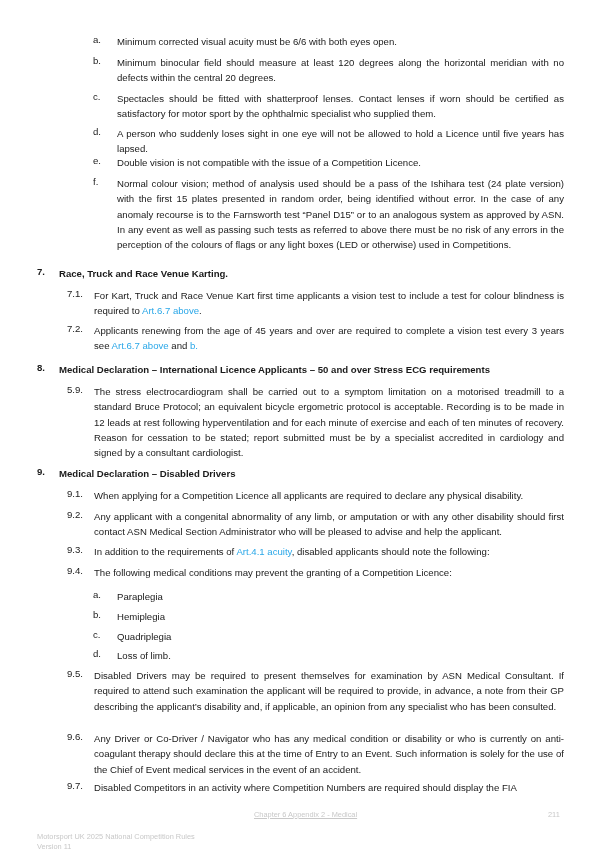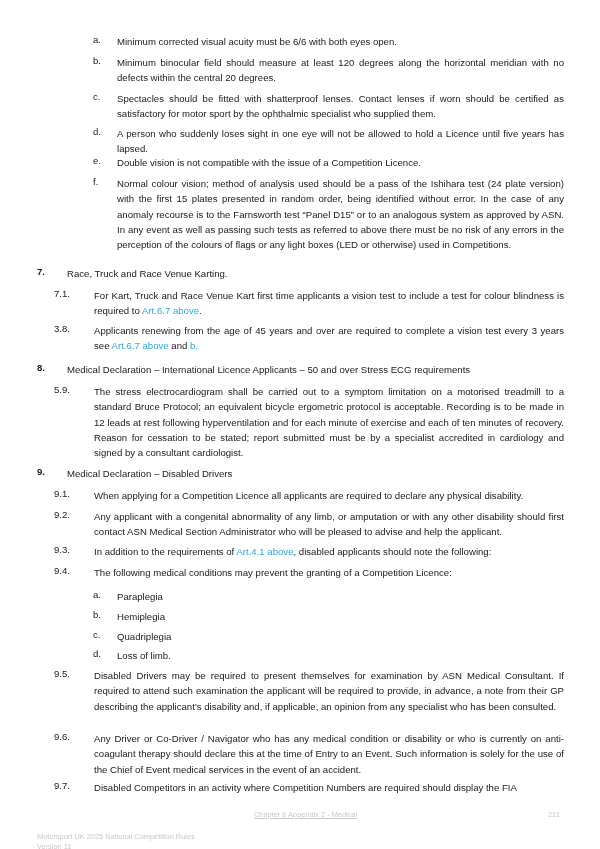--- a/index.html
+++ b/index.html
@@ -4,24 +4,24 @@
 <style>
   html, body { margin: 0; padding: 0; background: #ffffff; }
   body { width: 600px; height: 849px; position: relative; overflow: hidden;
          font-family: "Liberation Sans", sans-serif; color: #1a1a1a; font-size: 9.6px; }
   .page { position: absolute; left: 0; top: 0; width: 600px; height: 849px; }
   .row { position: absolute; display: flex; }
   .num { flex: none; }
   .txt { flex: 1; text-align: justify; line-height: 15.3px; }
   .sub .num { position: absolute; left: 93px; }
   .sub .txt { position: absolute; left: 117px; width: 447px; }
-  .clause .num { position: absolute; left: 54px; }
+  .clause .num { position: absolute; left: 67px; }
   .clause .txt { position: absolute; left: 94px; width: 470px; }
   .section .num { position: absolute; left: 37px; font-weight: bold; }
-  .section .txt { position: absolute; left: 67px; width: 505px; font-weight: normal; }
+  .section .txt { position: absolute; left: 59px; width: 505px; font-weight: bold; }
   .row { left: 0; width: 600px; }
   b { font-weight: normal; }
   .link { color: #2aa7e8; font-weight: normal; }
   .footer { position: absolute; color: #c8c8c8; font-size: 7.4px; line-height: 10px; }
 </style>
 </head>
 <body>
 
 <div class="page">
 
@@ -52,21 +52,21 @@
 
   <div class="row section" style="top:266px;">
     <span class="num">7.</span>
     <span class="txt">Race, Truck and Race Venue Karting.</span>
   </div>
   <div class="row clause" style="top:288px;">
     <span class="num">7.1.</span>
     <span class="txt">For <b>Kart</b>, <b>Truck</b> and <b>Race Venue Kart</b> first time applicants a vision test to include a test for colour blindness is required to <span class="link" style="color: rgb(42, 167, 232);">Art.6.7 above</span>.</span>
   </div>
   <div class="row clause" style="top:323px;">
-    <span class="num">3.8.</span>
+    <span class="num">7.2.</span>
     <span class="txt">Applicants renewing from the age of 45 years and over are required to complete a vision test every 3 years see <span class="link" style="color: rgb(42, 167, 232);">Art.6.7 above</span> and <span class="link" style="color: rgb(42, 167, 232);">b.</span></span>
   </div>
 
   <div class="row section" style="top:362px;">
     <span class="num">8.</span>
     <span class="txt">Medical Declaration – International Licence Applicants – 50 and over Stress ECG requirements</span>
   </div>
   <div class="row clause" style="top:384px;">
     <span class="num">5.9.</span>
     <span class="txt">The stress electrocardiogram shall be carried out to a symptom limitation on a motorised treadmill to a standard Bruce Protocol; an equivalent bicycle ergometric protocol is acceptable. Recording is to be made in 12 leads at rest following hyperventilation and for each minute of exercise and each of ten minutes of recovery. Reason for cessation to be stated; report submitted must be by a specialist accredited in cardiology and signed by a consultant cardiologist.</span>
@@ -79,21 +79,21 @@
   <div class="row clause" style="top:488px;">
     <span class="num">9.1.</span>
     <span class="txt">When applying for a <b>Competition Licence</b> all applicants are required to declare any physical disability.</span>
   </div>
   <div class="row clause" style="top:509px;">
     <span class="num">9.2.</span>
     <span class="txt">Any applicant with a congenital abnormality of any limb, or amputation or with any other disability should first contact <b>ASN Medical Section Administrator</b> who will be pleased to advise and help the applicant.</span>
   </div>
   <div class="row clause" style="top:544px;">
     <span class="num">9.3.</span>
-    <span class="txt">In addition to the requirements of <span class="link" style="color: rgb(42, 167, 232);">Art.4.1 above</span>, disabled applicants should note the following:</span>
+    <span class="txt">In addition to the requirements of <span class="link" style="color: rgb(42, 167, 232);">Art.4.1 acuity</span>, disabled applicants should note the following:</span>
   </div>
   <div class="row clause" style="top:565px;">
     <span class="num">9.4.</span>
     <span class="txt">The following medical conditions may prevent the granting of a <b>Competition Licence</b>:</span>
   </div>
 
   <div class="row sub" style="top:589px;">
     <span class="num">a.</span>
     <span class="txt">Paraplegia</span>
   </div>

